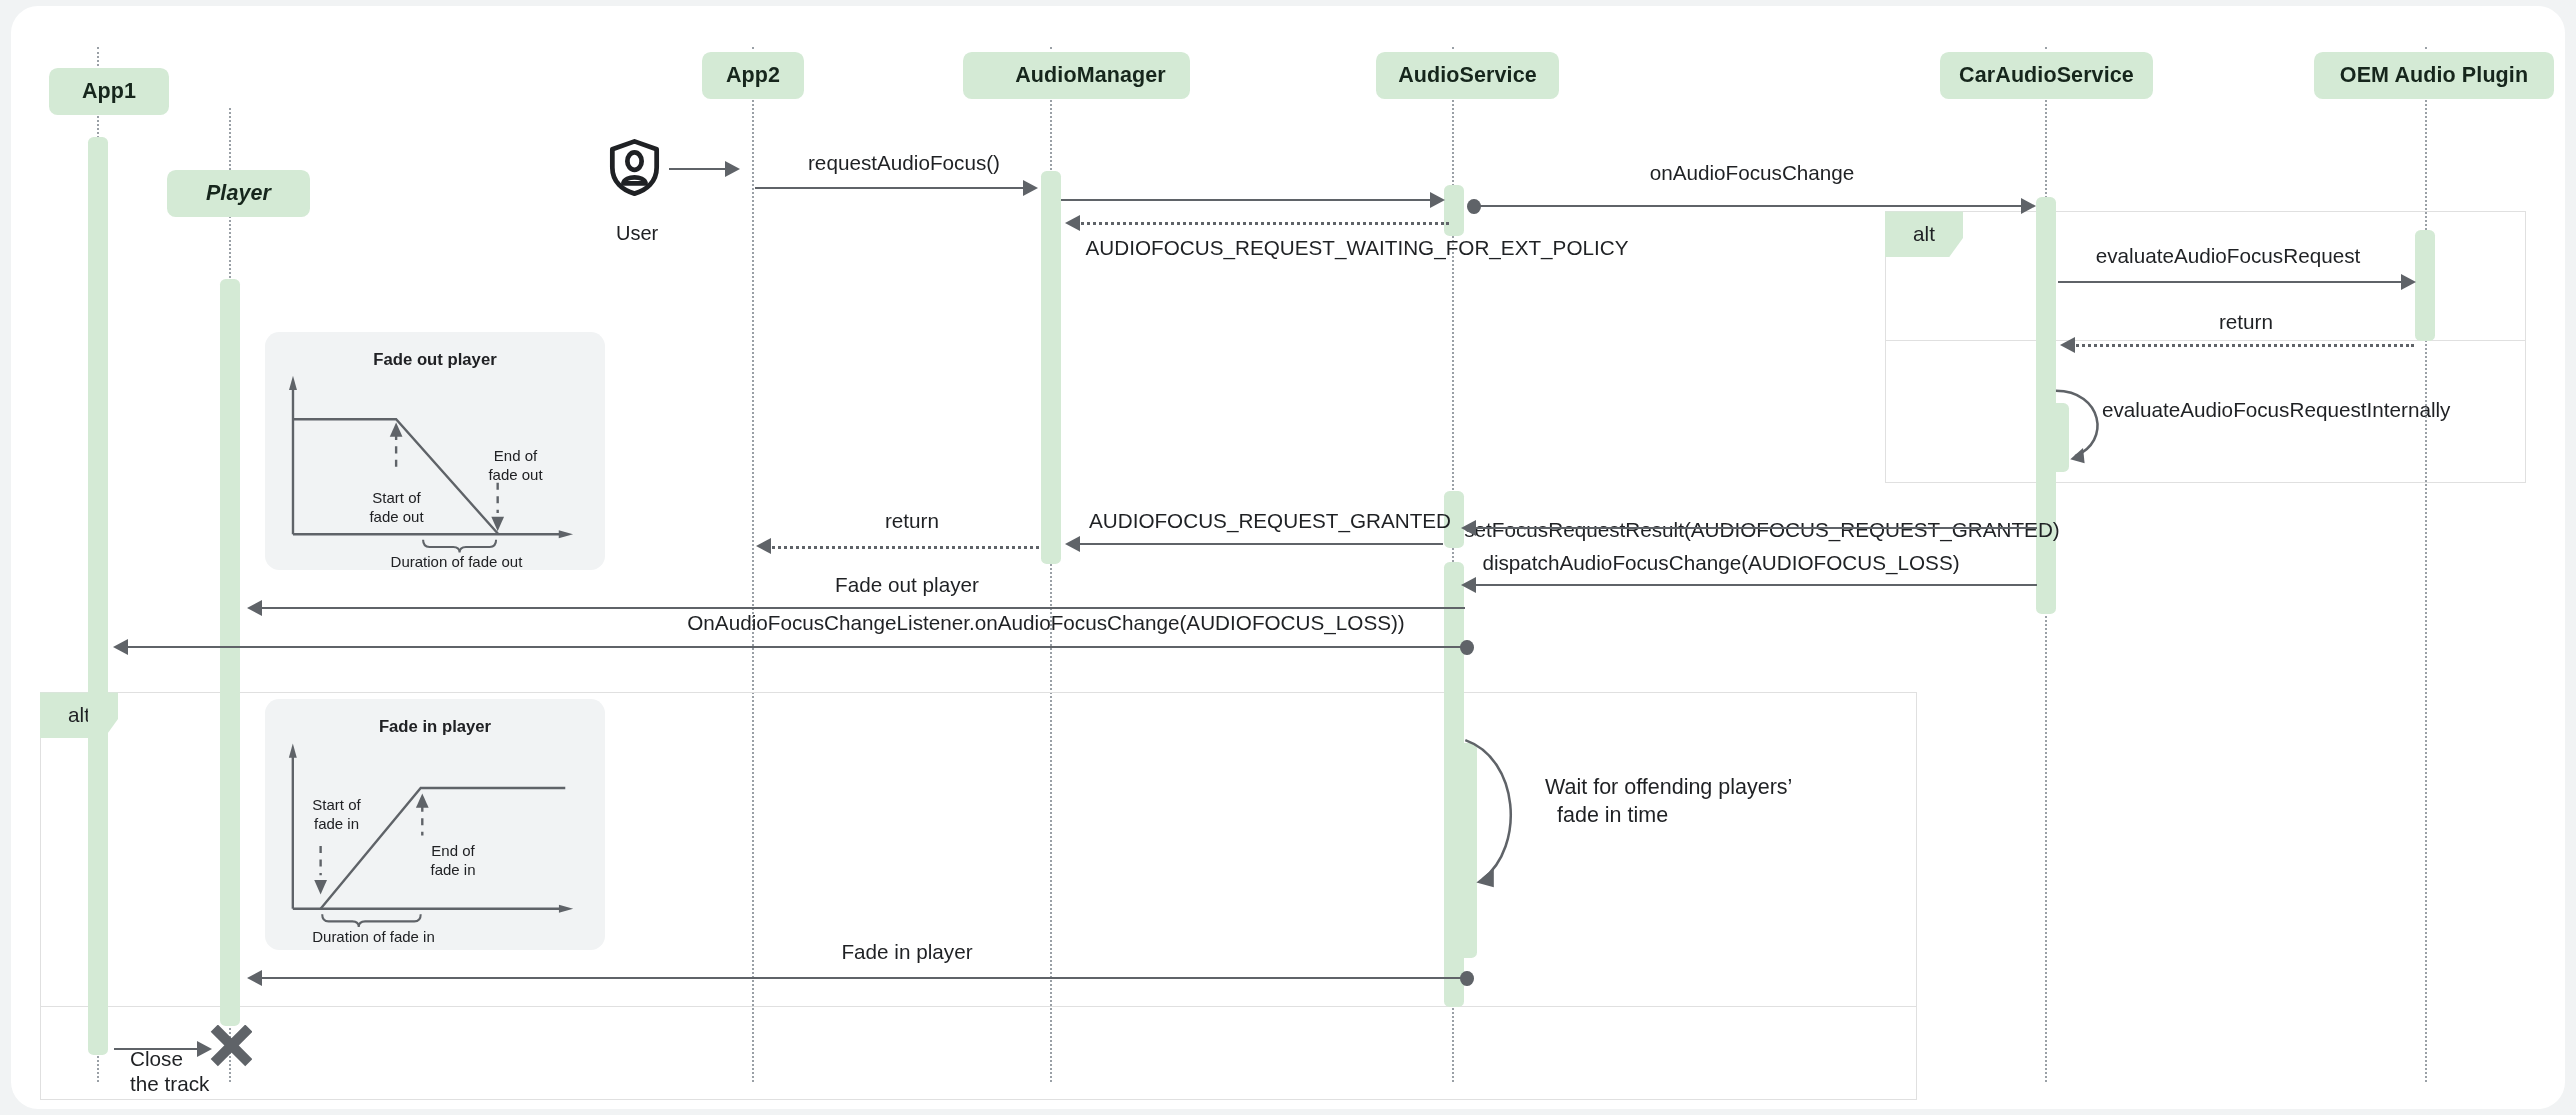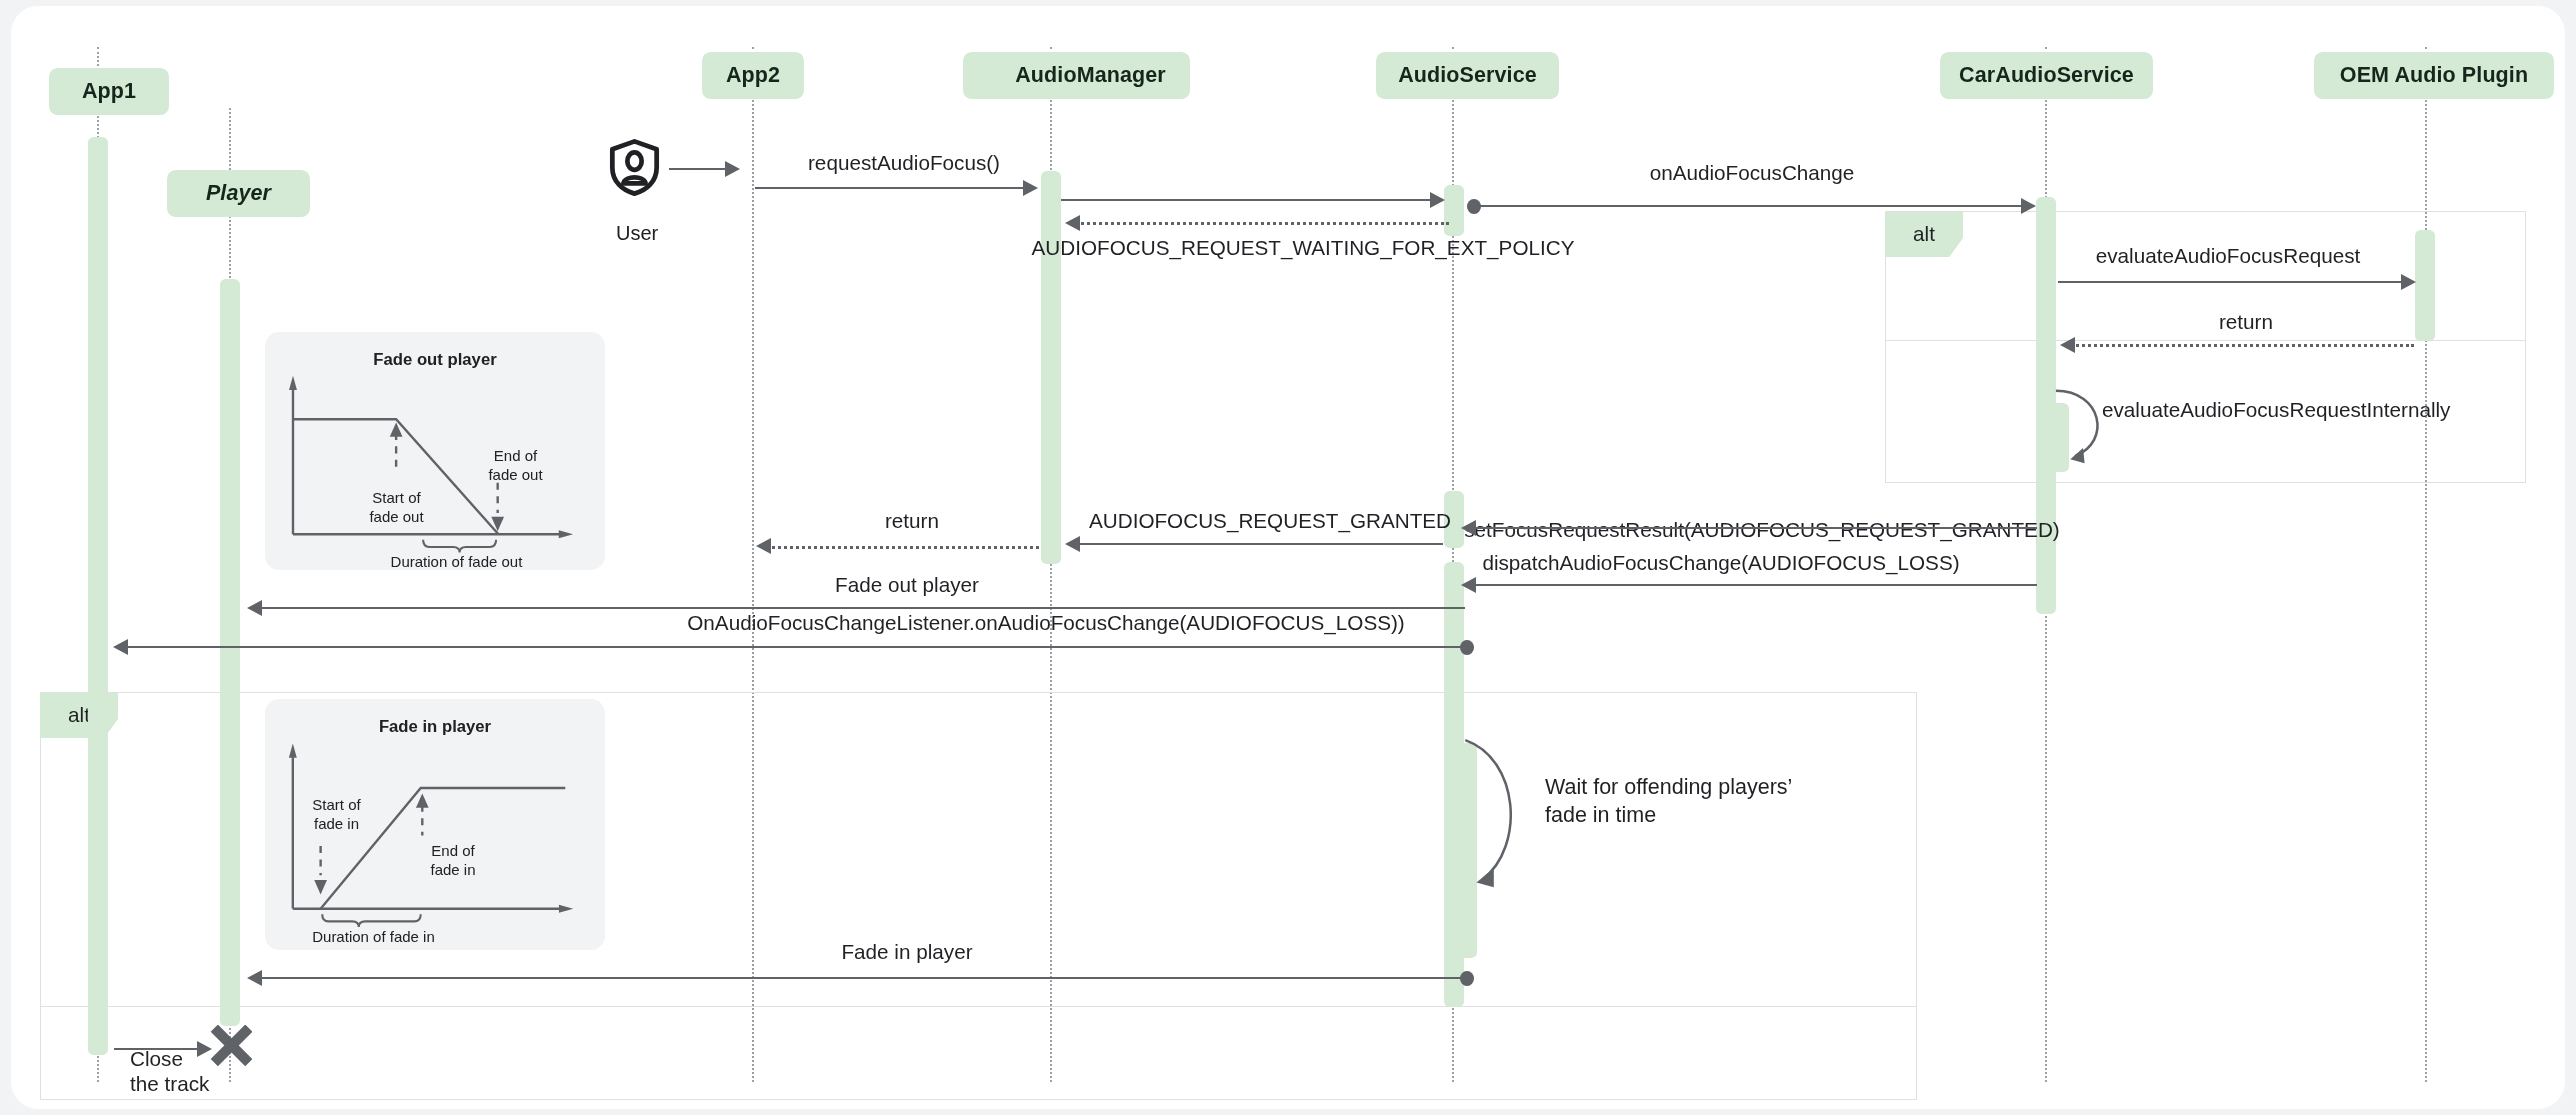--- a/index.html
+++ b/index.html
@@ -116,21 +116,21 @@
 
     <div class="msg c" style="left:1741px;top:155px;">onAudioFocusChange</div>
     <div class="aline" style="left:1050px;top:193px;width:380px;"></div>
     <div class="ah r" style="left:1419px;top:186px;"></div>
     <div class="dot" style="left:1456px;top:193px;"></div>
     <div class="aline" style="left:1462px;top:199px;width:561px;"></div>
     <div class="ah r" style="left:2010px;top:192px;"></div>
 
     <div class="adash" style="left:1065px;top:216px;width:373px;"></div>
     <div class="ah l" style="left:1054px;top:209px;"></div>
-    <div class="msg c" style="left:1292px;top:230px;">AUDIOFOCUS_REQUEST_WAITING_FOR_EXT_POLICY</div>
+    <div class="msg c" style="left:1346px;top:230px;">AUDIOFOCUS_REQUEST_WAITING_FOR_EXT_POLICY</div>
 
     <div class="msg c" style="left:2217px;top:238px;">evaluateAudioFocusRequest</div>
     <div class="aline" style="left:2047px;top:275px;width:346px;"></div>
     <div class="ah r" style="left:2390px;top:268px;"></div>
 
     <div class="msg c" style="left:2235px;top:304px;">return</div>
     <div class="adash" style="left:2060px;top:338px;width:343px;"></div>
     <div class="ah l" style="left:2049px;top:331px;"></div>
 
     <div class="msg" style="left:2091px;top:392px;text-align:center;">evaluateAudioFocusRequestInternally</div>
@@ -163,21 +163,21 @@
     <div class="aline" style="left:113px;top:640px;width:1343px;"></div>
     <div class="ah l" style="left:102px;top:633px;"></div>
     <div class="dot" style="left:1449px;top:634px;"></div>
 
     <svg class="abs" style="left:1448px;top:729px;width:87px;height:159px;" viewBox="0 0 110 200">
       <path d="M8 6 C76 30 84 140 30 182" fill="none" stroke="#5f6368" stroke-width="3.2"></path>
       <path d="M44 168 L22 186 L44 192 Z" fill="#5f6368"></path>
     </svg>
     <div class="waitlbl" style="left:1534px;top:768px;">
       <div>Wait for offending players’</div>
-      <div style="margin-left:0;">fade in time</div>
+      <div style="margin-left:12px;">fade in time</div>
     </div>
 
     <div class="msg c" style="left:896px;top:934px;">Fade in player</div>
     <div class="aline" style="left:246px;top:971px;width:1208px;"></div>
     <div class="ah l" style="left:236px;top:964px;"></div>
     <div class="dot" style="left:1449px;top:965px;"></div>
 
     <div class="aline" style="left:103px;top:1042px;width:84px;"></div>
     <div class="ah r" style="left:186px;top:1035px;"></div>
     <svg class="abs" style="left:197px;top:1019px;width:44px;height:44px;" viewBox="0 0 56 56">

